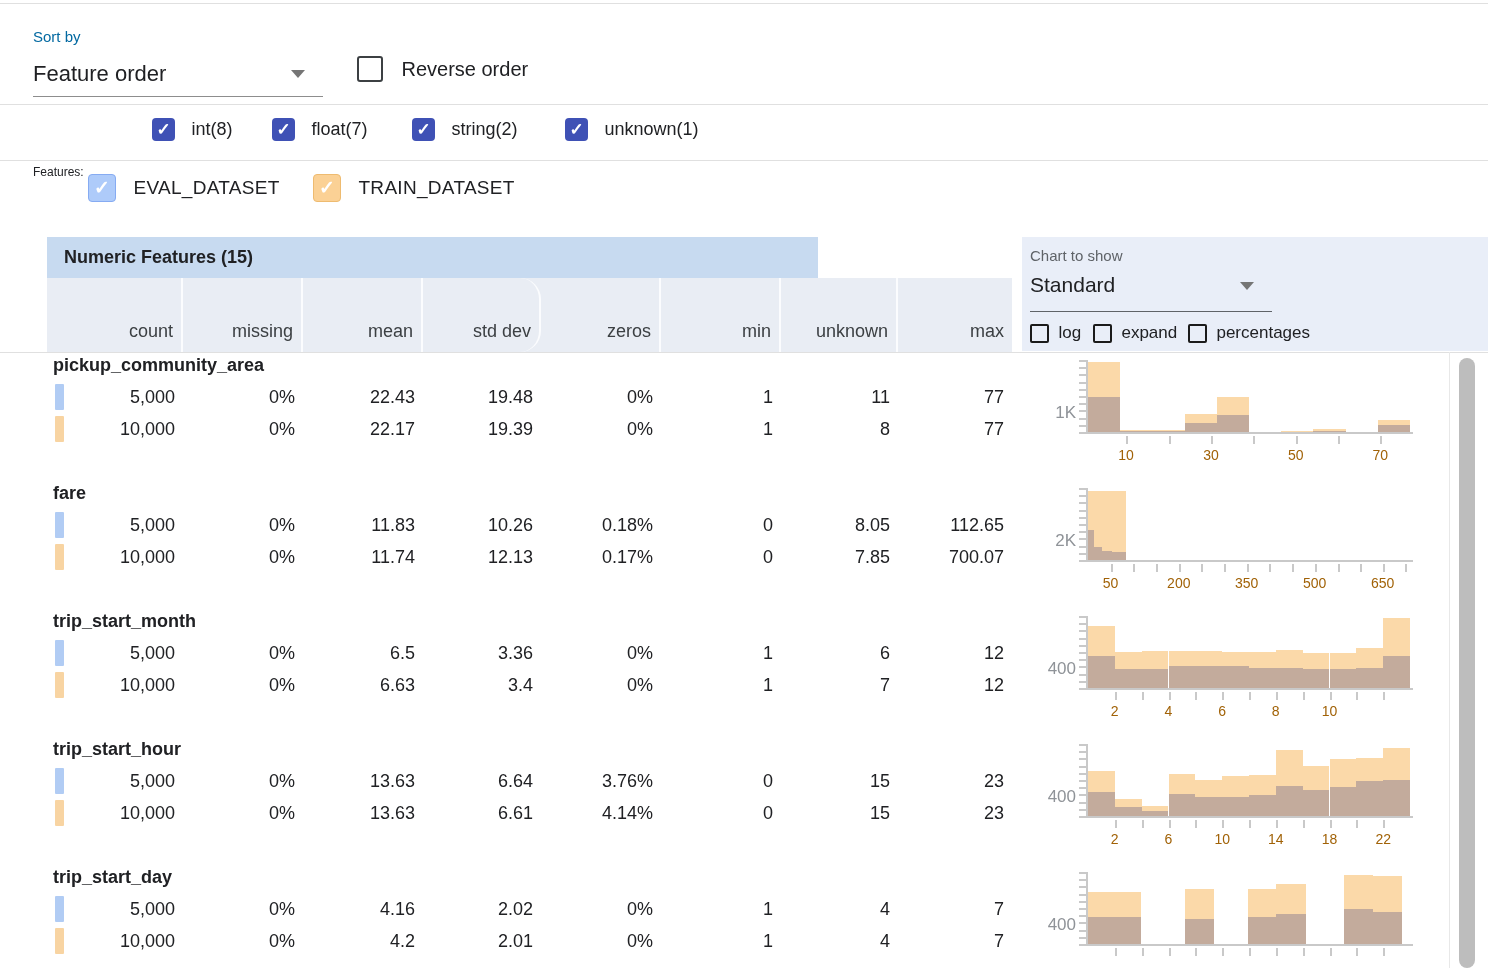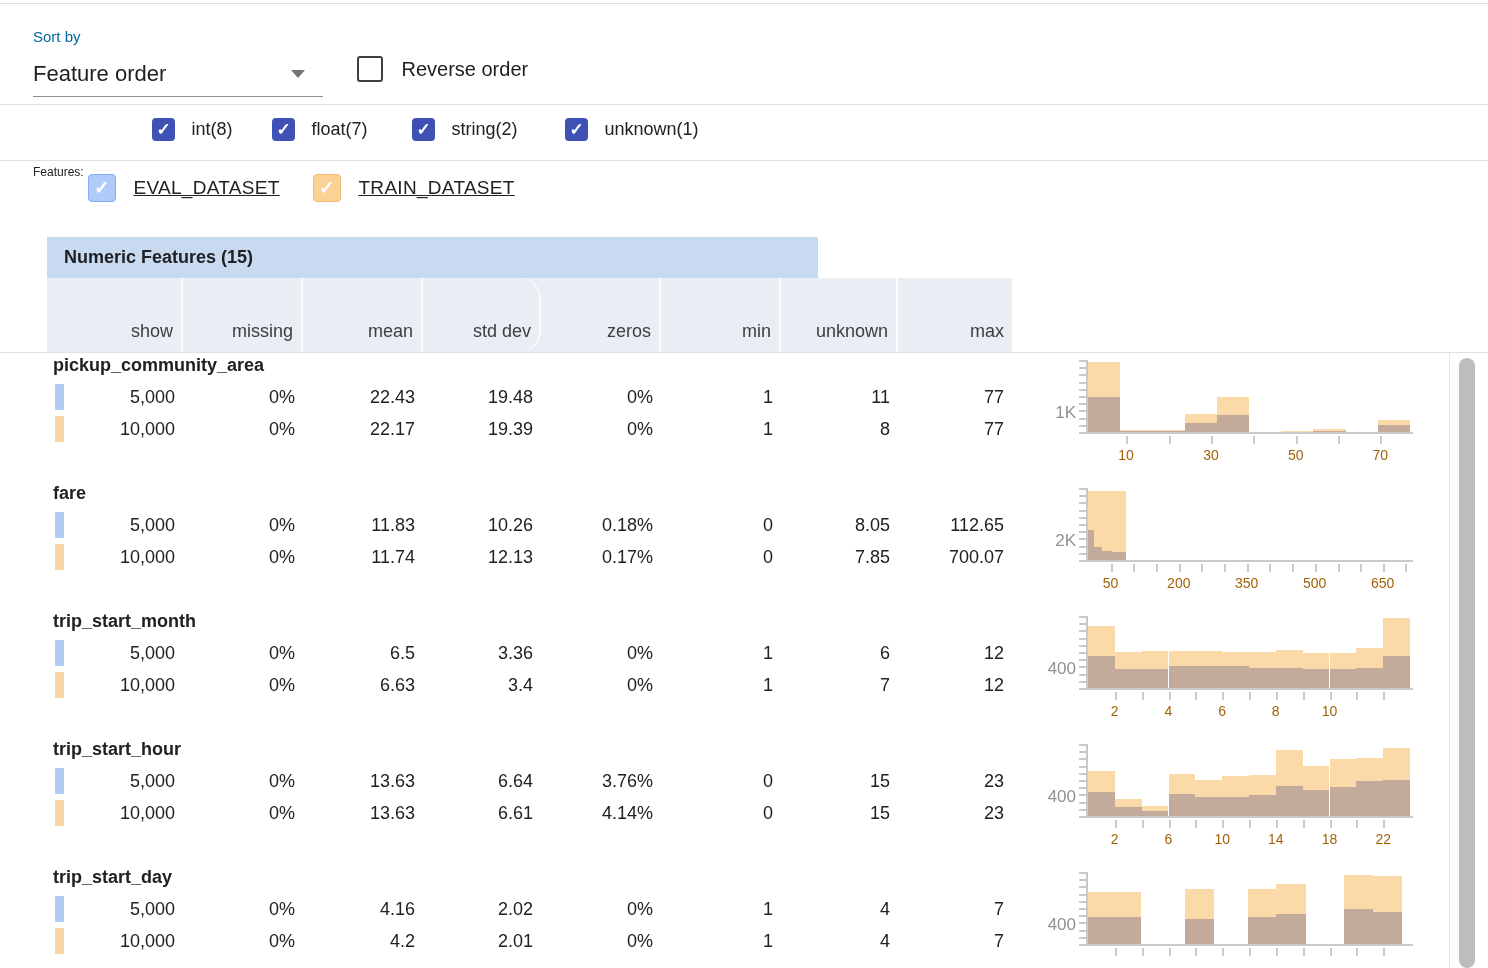--- a/index.html
+++ b/index.html
@@ -28,21 +28,21 @@
   .cb-filled{display:inline-block;width:23px;height:23px;border-radius:4px;vertical-align:middle;
       position:relative;cursor:pointer;}
   .cb-filled .check, .cb-light .check{position:absolute;left:0;top:0;width:100%;height:100%;
       color:#fff;font-size:17px;line-height:23px;text-align:center;font-weight:bold;}
   .filter .flabel{margin-left:12px;font-size:18px;vertical-align:middle;}
   
   .ds-item{position:absolute;top:174px;height:30px;}
   .cb-light{display:inline-block;width:26px;height:26px;border-radius:4px;vertical-align:middle;
       position:relative;cursor:pointer;}
   .cb-light .check{line-height:26px;font-size:19px;}
-  .ds-label{margin-left:13px;font-size:19px;vertical-align:middle;letter-spacing:.3px;text-decoration:underline;}
+  .ds-label{margin-left:13px;font-size:19px;vertical-align:middle;letter-spacing:.3px;}
   
   #table-banner{position:absolute;left:47px;top:237px;width:771px;height:41px;}
   #table-banner span{display:block;margin-left:17px;line-height:41px;font-size:18px;font-weight:bold;}
   #stats-header{position:absolute;left:47px;top:278px;width:965px;height:74px;}
   .hcell{position:absolute;top:0;height:74px;display:flex;align-items:flex-end;justify-content:flex-end;
       box-sizing:border-box;padding:0 8px 10px 0;font-size:18px;color:#3c4043;border-right:2px solid #fbfcfe;}
   .hcell.last{border-right:none;text-align:center;}
   
   #controls-panel{position:absolute;left:1022px;top:237px;width:466px;height:114px;}
   #chart-show-label{position:absolute;left:8px;top:10px;font-size:15px;color:#5f6368;}
@@ -124,30 +124,50 @@
   </div>
   <div class="ds-item" style="left:313px">
     <span class="cb-light" id="train-cb" style="background: rgb(251, 209, 149); border: 1px solid rgb(238, 187, 112);"><span class="check">✓</span></span>
     <span class="ds-label">TRAIN_DATASET</span>
   </div>
 
   <div id="table-banner" style="background: rgb(199, 218, 240);">
     <span>Numeric Features (15)</span>
   </div>
   <div id="stats-header" style="background: rgb(233, 237, 244);">
-      <div class="hcell" style="left: 0px; width: 136px;">show</div>
+      <div class="hcell" style="left: 0px; width: 136px;">count</div>
       <div class="hcell" style="left: 136px; width: 120px;">missing</div>
       <div class="hcell" style="left: 256px; width: 120px;">mean</div>
       <div class="hcell" style="left: 376px; width: 118px; border-radius: 21px;">std dev</div>
       <div class="hcell" style="left: 494px; width: 120px;">zeros</div>
       <div class="hcell" style="left: 614px; width: 120px;">min</div>
       <div class="hcell" style="left: 734px; width: 117px;">unknown</div>
       <div class="hcell last" style="left: 851px; width: 114px;">max</div>
     </div>
 
+  <div id="controls-panel" style="background: rgb(233, 238, 248);">
+    <div id="chart-show-label">Chart to show</div>
+    <div id="chart-show-select">
+      <span id="chart-show-value">Standard</span>
+      <span class="dd-arrow"></span>
+    </div>
+    <div id="chart-show-underline"></div>
+    <label class="copt" style="left:8px">
+      <span class="cb-sm"></span>
+      <span class="clabel">log</span>
+    </label>
+    <label class="copt" style="left:71px">
+      <span class="cb-sm"></span>
+      <span class="clabel">expand</span>
+    </label>
+    <label class="copt" style="left:166px">
+      <span class="cb-sm"></span>
+      <span class="clabel">percentages</span>
+    </label>
+  </div>
 
   <div class="hr" style="top:352px"></div>
 
   <div id="groups">
       <div class="group" style="top: 0px;">
         <div class="fname">pickup_community_area</div>
         <div class="drow" style="top: 30px;">
           <div class="chip" style="background: rgb(177, 204, 244);"></div>
           <div class="cell" style="left: 0px; width: 136px;">5,000</div>
           <div class="cell" style="left: 136px; width: 120px;">0%</div>

